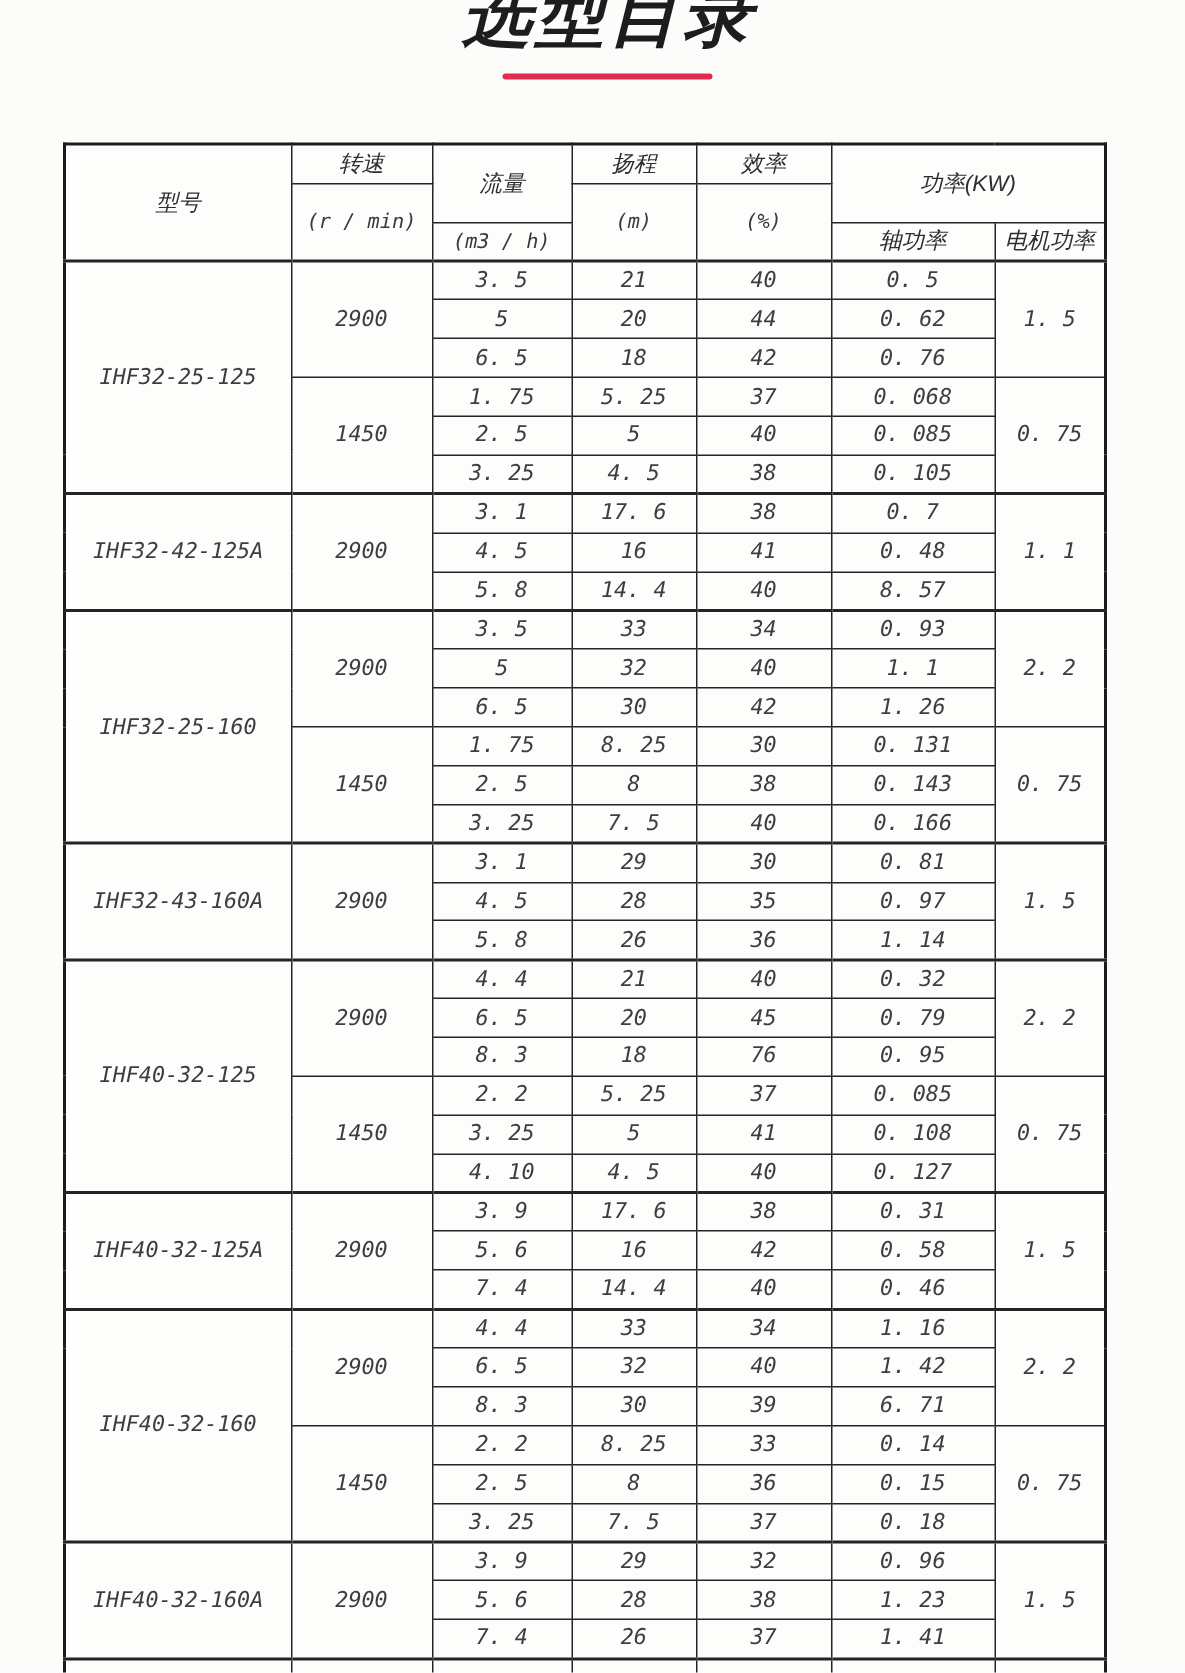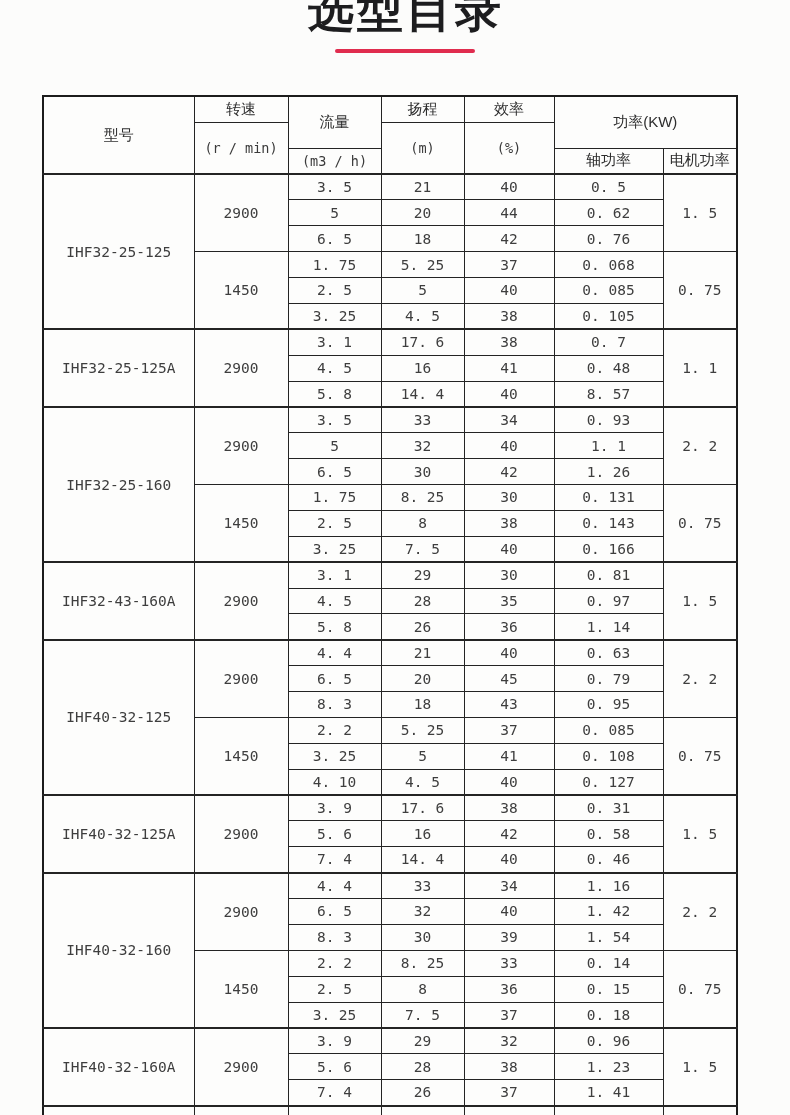--- a/index.html
+++ b/index.html
@@ -2,21 +2,21 @@
 <html><head>
 <meta charset="utf-8">
 <style>
   html, body {
     margin: 0; padding: 0;
     width: 790px; height: 1115px;
     overflow: hidden;
     position: relative;
     background: #fcfcfb;
   }
-  .page { position: relative; width: 790px; height: 1115px; }
+  .page { position: relative; width: 790px; height: 1115px; font-style: italic; }
 
   .page-title {
     position: absolute;
     top: -13px; left: 0; width: 100%;
     margin: 0;
     text-align: center;
     transform: translateX(11px);
     font-family: "Liberation Sans", sans-serif;
     font-weight: 700;
     font-size: 46px;
@@ -145,21 +145,21 @@
           <td>40</td>
           <td>0. 085</td>
         </tr>
         <tr>
           <td>3. 25</td>
           <td>4. 5</td>
           <td>38</td>
           <td>0. 105</td>
         </tr>
         <tr class="block-start">
-          <td rowspan="3">IHF32-25-125A</td>
+          <td rowspan="3">IHF32-42-125A</td>
           <td rowspan="3">2900</td>
           <td>3. 1</td>
           <td>17. 6</td>
           <td>38</td>
           <td>0. 7</td>
           <td rowspan="3">1. 1</td>
         </tr>
         <tr>
           <td>4. 5</td>
           <td>16</td>
@@ -233,33 +233,33 @@
           <td>26</td>
           <td>36</td>
           <td>1. 14</td>
         </tr>
         <tr class="block-start">
           <td rowspan="6">IHF40-32-125</td>
           <td rowspan="3">2900</td>
           <td>4. 4</td>
           <td>21</td>
           <td>40</td>
-          <td>0. 63</td>
+          <td>0. 32</td>
           <td rowspan="3">2. 2</td>
         </tr>
         <tr>
           <td>6. 5</td>
           <td>20</td>
           <td>45</td>
           <td>0. 79</td>
         </tr>
         <tr>
           <td>8. 3</td>
           <td>18</td>
-          <td>43</td>
+          <td>76</td>
           <td>0. 95</td>
         </tr>
         <tr>
           <td rowspan="3">1450</td>
           <td>2. 2</td>
           <td>5. 25</td>
           <td>37</td>
           <td>0. 085</td>
           <td rowspan="3">0. 75</td>
         </tr>
@@ -308,21 +308,21 @@
         <tr>
           <td>6. 5</td>
           <td>32</td>
           <td>40</td>
           <td>1. 42</td>
         </tr>
         <tr>
           <td>8. 3</td>
           <td>30</td>
           <td>39</td>
-          <td>1. 54</td>
+          <td>6. 71</td>
         </tr>
         <tr>
           <td rowspan="3">1450</td>
           <td>2. 2</td>
           <td>8. 25</td>
           <td>33</td>
           <td>0. 14</td>
           <td rowspan="3">0. 75</td>
         </tr>
         <tr>

